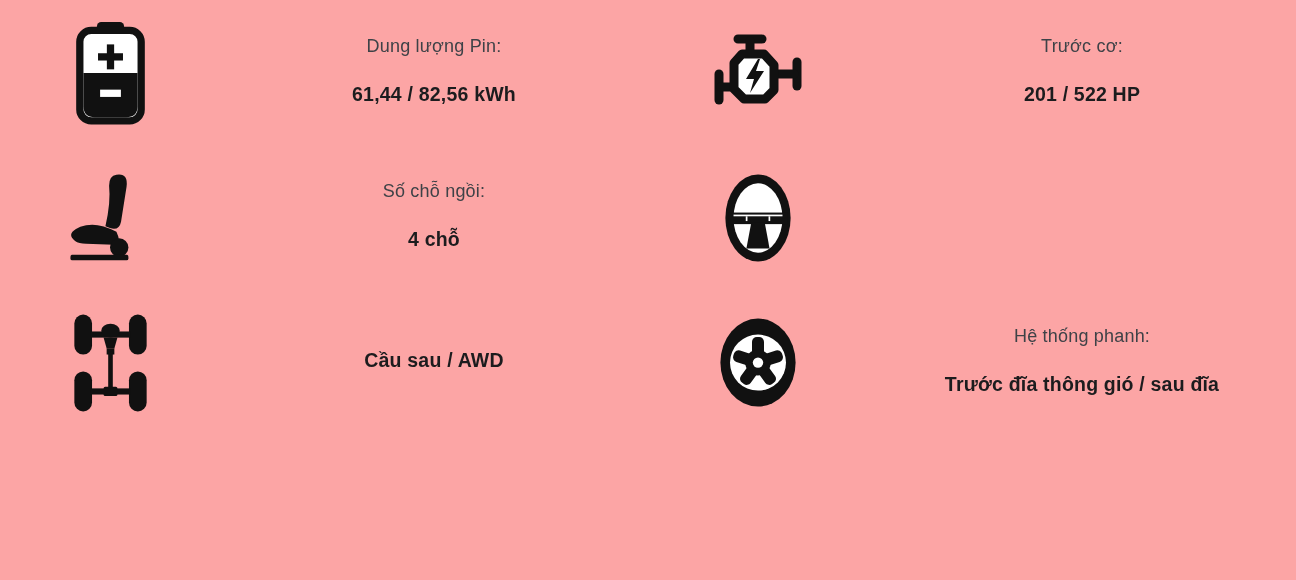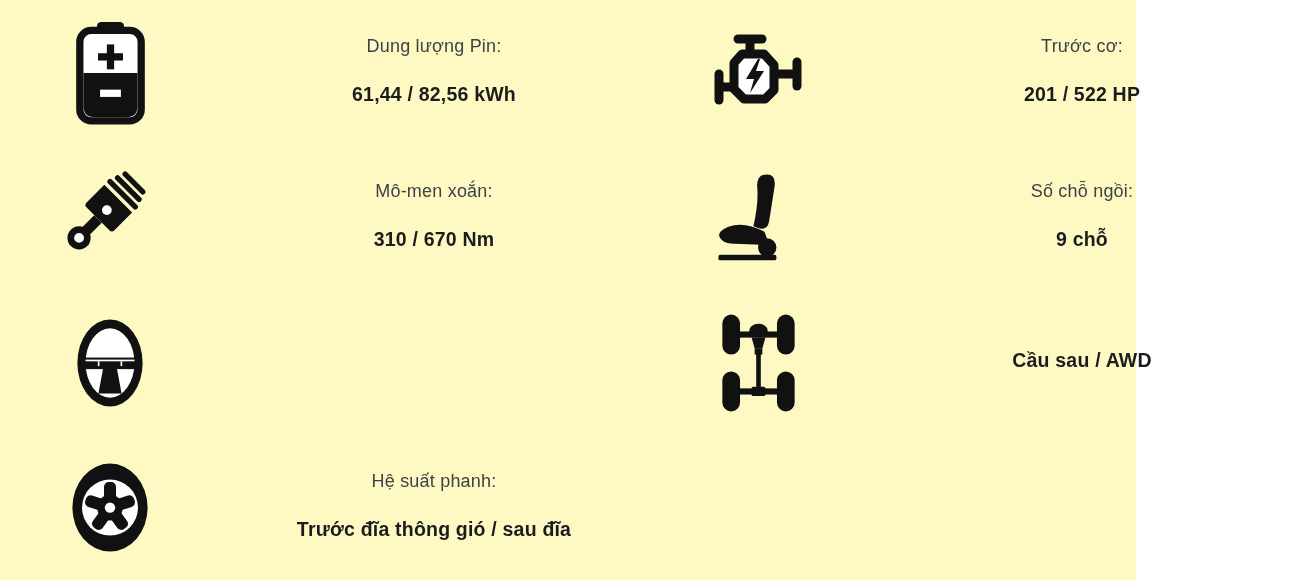--- a/index.html
+++ b/index.html
@@ -2,26 +2,26 @@
 <html><head>
 <meta charset="utf-8">
 <style>
   html, body {
     margin: 0;
     padding: 0;
     background: #ffffff;
     font-family: "Liberation Sans", "DejaVu Sans", sans-serif;
   }
   .spec-grid {
-    width: 1136px;
+    width: 1296px;
     height: 580px;
     display: grid;
     grid-template-columns: 648px 648px;
     grid-template-rows: repeat(4, 145px);
-    background: #fef9c3;
+    background: #fca5a5;
   }
   .cell {
     display: flex;
     align-items: center;
   }
   .icon-box {
     width: 220px;
     flex: 0 0 220px;
     display: flex;
     align-items: center;
@@ -90,53 +90,33 @@
         </g>
         <path class="ink" d="M50 29 L38 49 L46 49 L42 63 L56 41 L48 41 L52 29 Z"></path>
       </svg>
     </div>
     <div class="text-box">
       <div class="spec-label">Trước cơ:</div>
       <div class="spec-value">201 / 522 HP</div>
     </div>
   </div>
 
-  <div class="cell">
-    <div class="icon-box">
-      <svg width="100" height="100" viewBox="0 -12 100 112" aria-hidden="true">
-        <g transform="rotate(45 50 50)" fill="#111111">
-          <rect x="20" y="-4" width="34" height="6" rx="3"></rect>
-          <rect x="17" y="5" width="40" height="6" rx="3"></rect>
-          <rect x="14" y="14" width="46" height="6" rx="3"></rect>
-          <path d="M15 24 H59 V52 Q59 56 55 56 H19 Q15 56 15 52 Z"></path>
-          <circle cx="37" cy="42" r="5.5" fill="#ffffff"></circle>
-          <rect x="31" y="56" width="12" height="27"></rect>
-          <circle cx="37" cy="86" r="13"></circle>
-          <circle cx="37" cy="86" r="5.5" fill="#ffffff"></circle>
-        </g>
-      </svg>
-    </div>
-    <div class="text-box">
-      <div class="spec-label">Mô-men xoắn:</div>
-      <div class="spec-value">310 / 670 Nm</div>
-    </div>
-  </div>
 
   <div class="cell">
     <div class="icon-box">
       <svg width="92" height="100" viewBox="0 0 100 100" aria-hidden="true">
         <path class="ink" d="M57 3 Q70 1 68 16 L62 54 Q60 64 50 61 L45 59 Q51 33 49 15 Q49 4 57 3 Z"></path>
         <path class="ink" d="M13 62 Q3 68 12 75 Q16 78 24 78 L54 79 Q62 79 59 70 L57 65 Q38 55 24 58 Q17 59 13 62 Z"></path>
         <circle class="ink" cx="60" cy="82" r="10"></circle>
         <rect class="ink" x="7" y="90" width="63" height="6" rx="2"></rect>
       </svg>
     </div>
     <div class="text-box">
       <div class="spec-label">Số chỗ ngồi:</div>
-      <div class="spec-value">9 chỗ</div>
+      <div class="spec-value">4 chỗ</div>
     </div>
   </div>
 
   <div class="cell">
     <div class="icon-box">
       <svg width="68" height="92" viewBox="0 0 100 134" aria-hidden="true">
         <ellipse class="ink" cx="50" cy="67" rx="48" ry="64"></ellipse>
         <ellipse cx="50" cy="67" rx="36" ry="51" fill="#ffffff"></ellipse>
         <rect class="ink" x="6" y="59" width="88" height="17"></rect>
         <path class="ink" d="M40 74 L60 74 L67 112 L33 112 Z"></path>
@@ -180,18 +160,18 @@
           <rect x="42.5" y="25" width="15" height="34" rx="6" transform="rotate(72 50 57)"></rect>
           <rect x="42.5" y="25" width="15" height="34" rx="6" transform="rotate(144 50 57)"></rect>
           <rect x="42.5" y="25" width="15" height="34" rx="6" transform="rotate(216 50 57)"></rect>
           <rect x="42.5" y="25" width="15" height="34" rx="6" transform="rotate(288 50 57)"></rect>
           <circle cx="50" cy="57" r="16"></circle>
         </g>
         <circle cx="50" cy="57" r="6.5" fill="#ffffff"></circle>
       </svg>
     </div>
     <div class="text-box">
-      <div class="spec-label">Hệ suất phanh:</div>
+      <div class="spec-label">Hệ thống phanh:</div>
       <div class="spec-value">Trước đĩa thông gió / sau đĩa</div>
     </div>
   </div>
 
 </div>
 
 </body></html>

